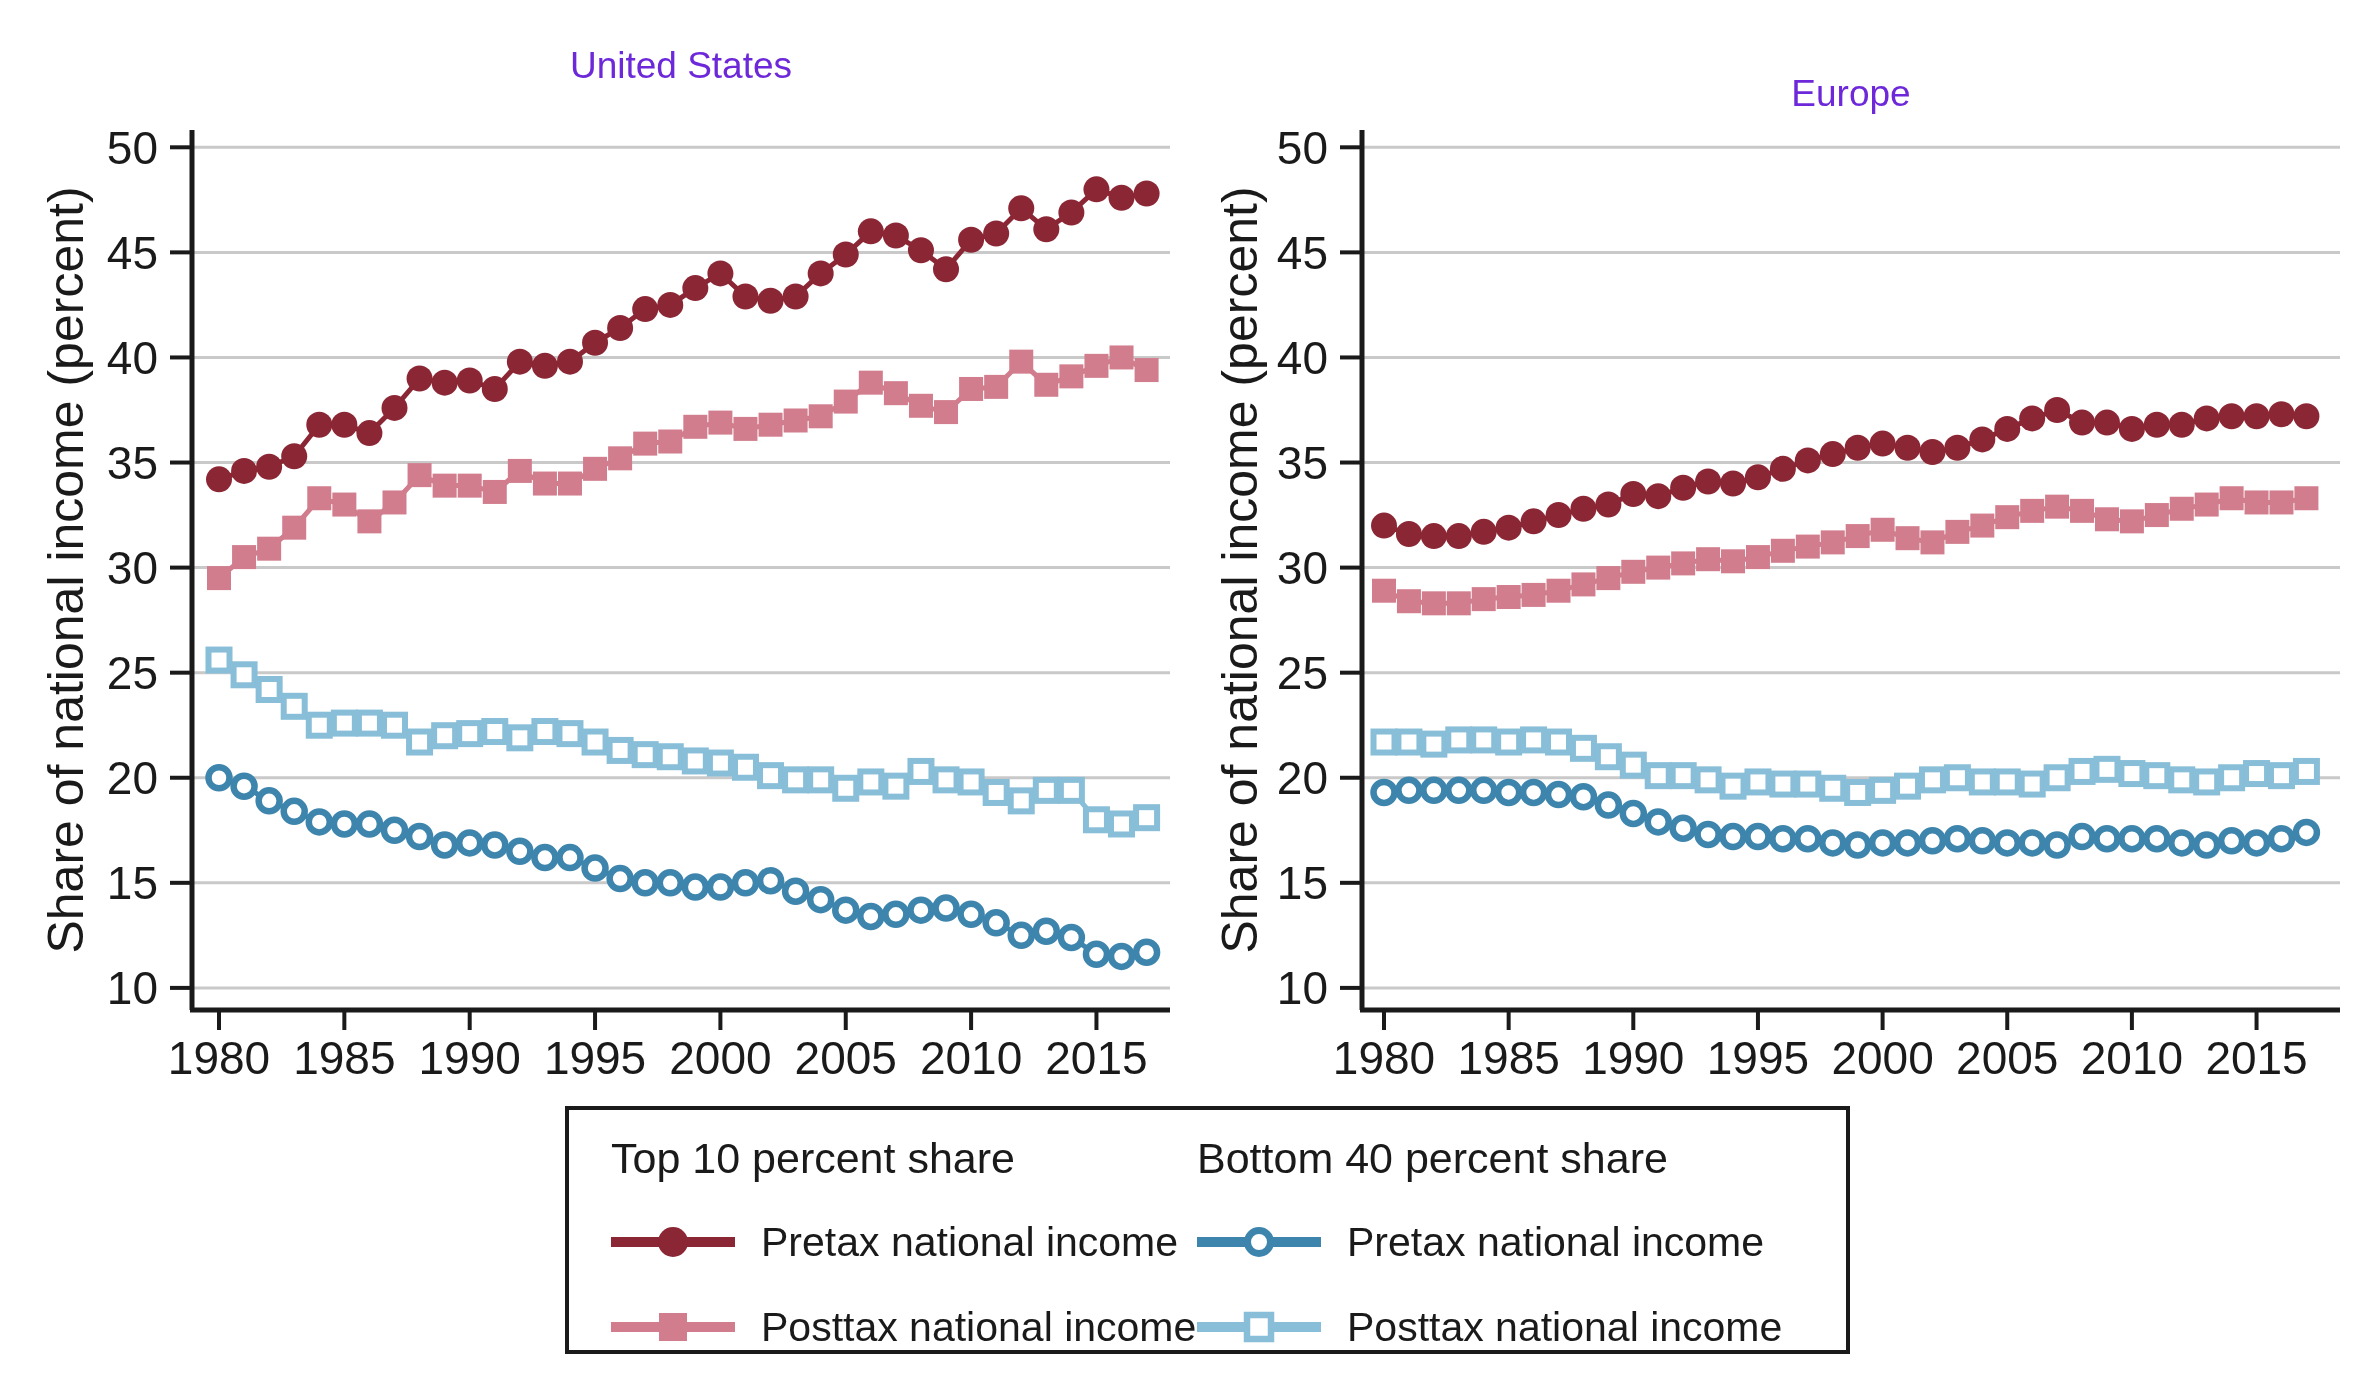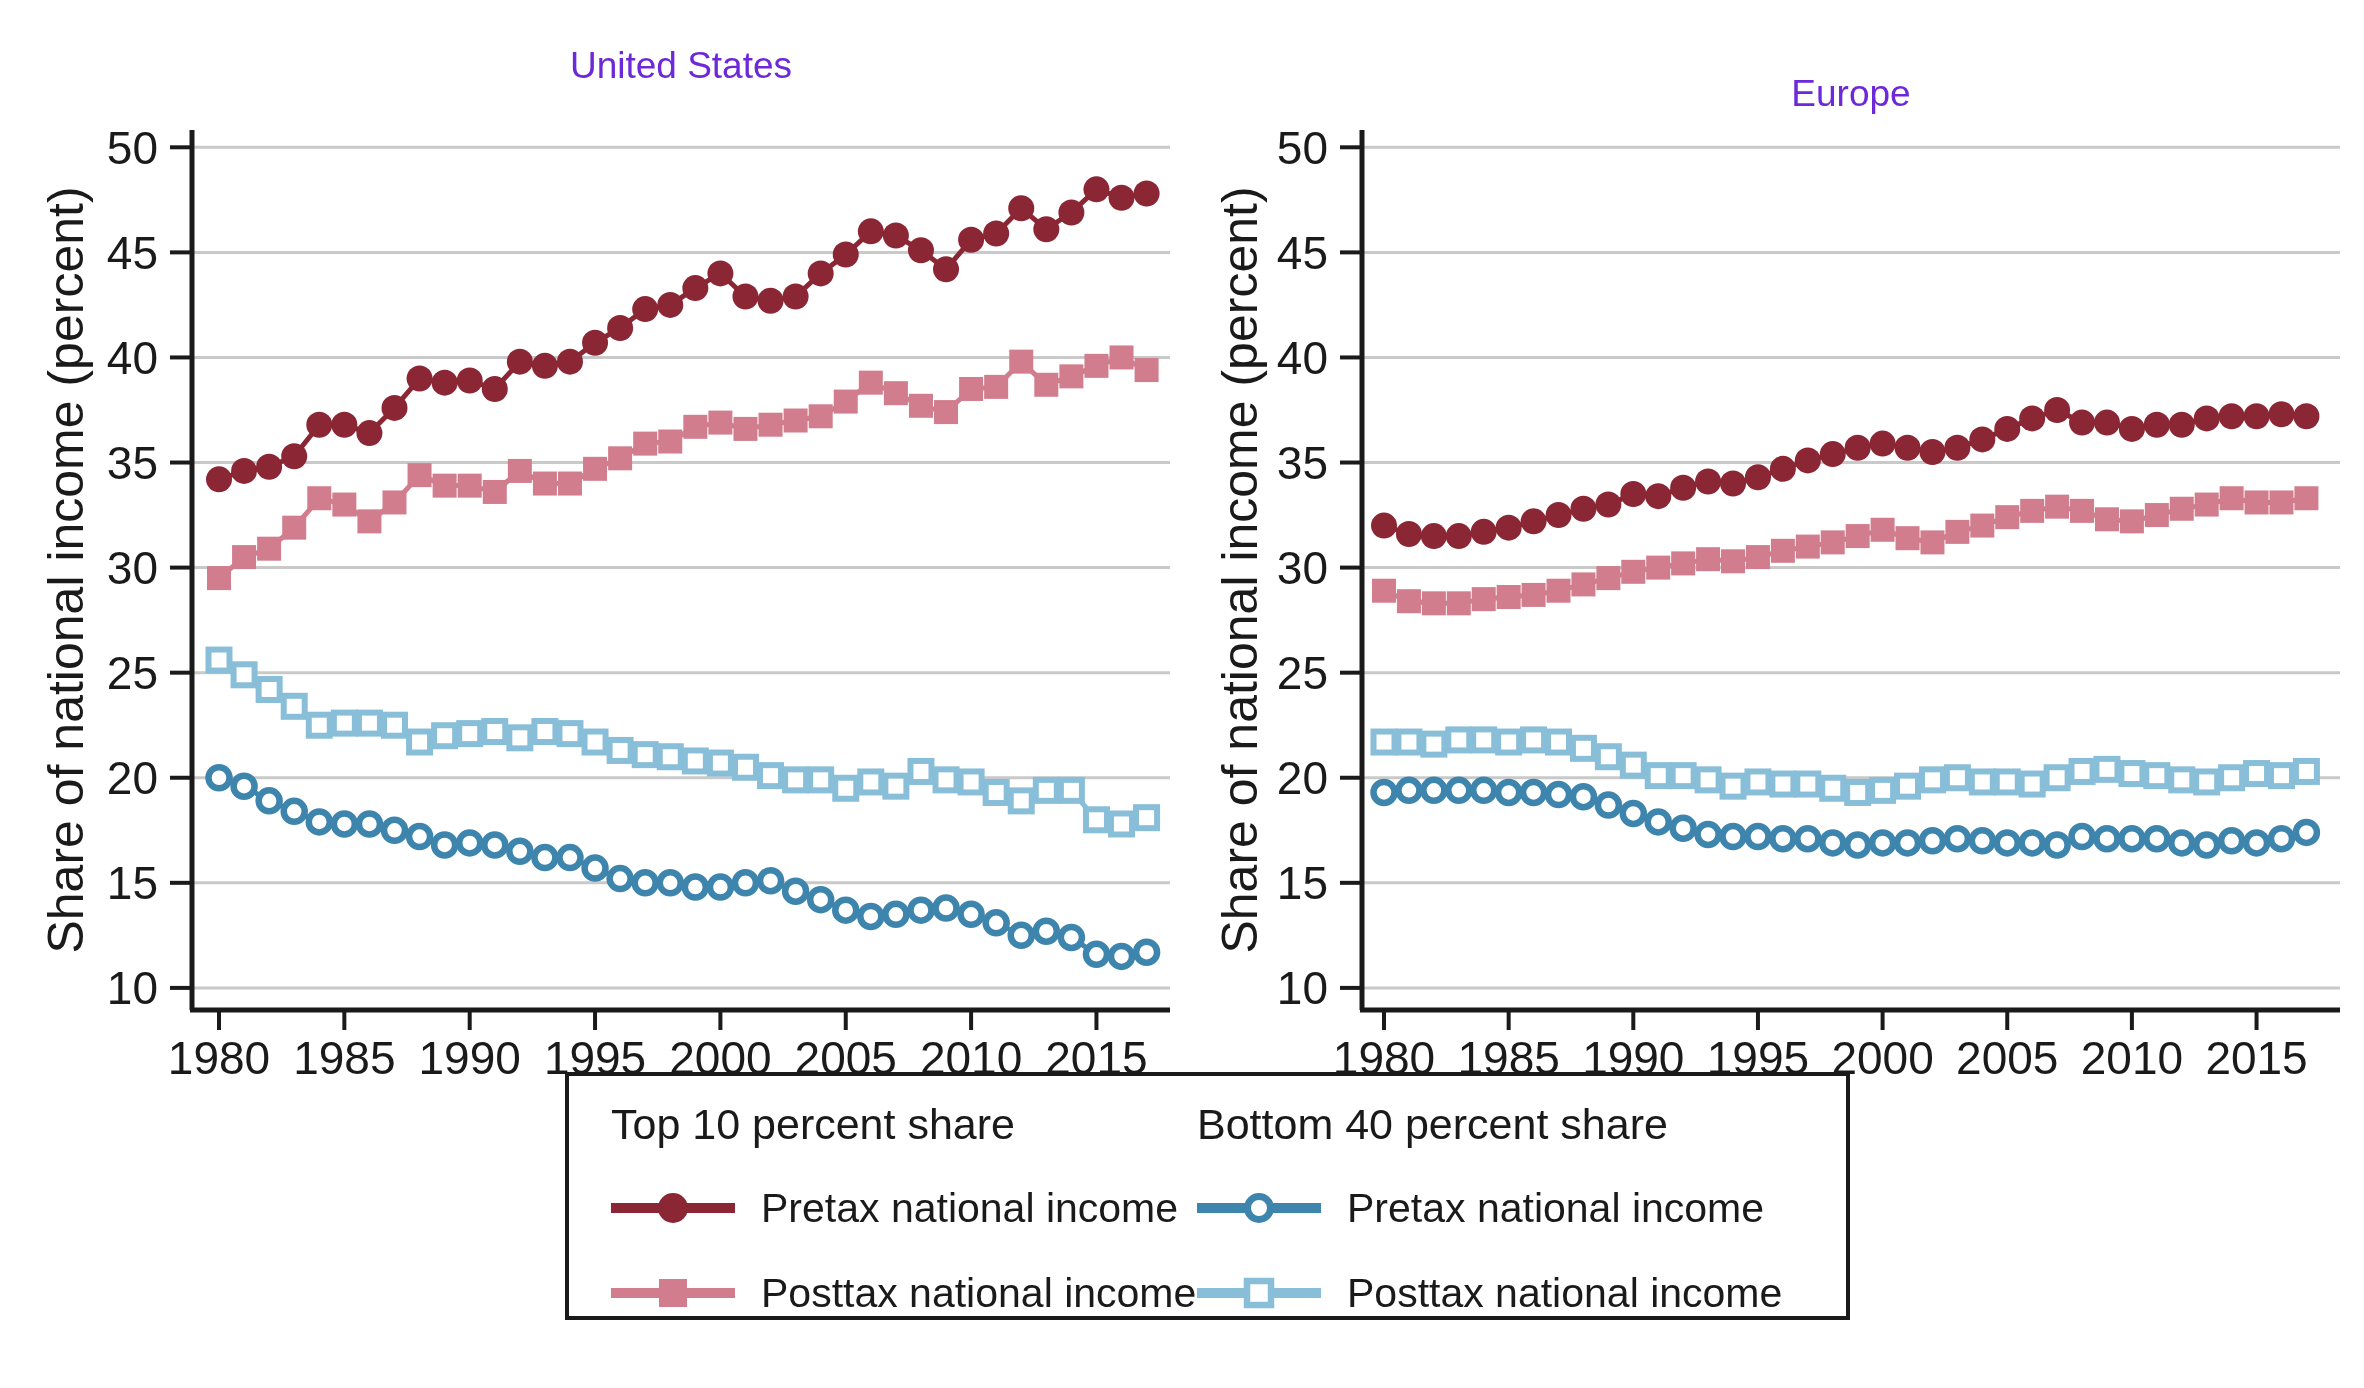--- a/index.html
+++ b/index.html
@@ -16,21 +16,21 @@
   .panel-title.eu{left:1501px;margin-top:28px;}
   .y-title{
     position:absolute;top:570px;width:0;height:0;font-size:50px;color:#1a1a1a;white-space:nowrap;
   }
   .y-title span{
     display:inline-block;transform:translate(-50%,-50%) rotate(-90deg);white-space:nowrap;
   }
   .y-title.us{left:66px;}
   .y-title.eu{left:1240px;}
   .legend{
-    position:absolute;left:565px;top:1072px;width:1285px;height:248px;
+    position:absolute;left:565px;top:1106px;width:1285px;height:248px;
     border:4px solid #1a1a1a;background:#ffffff;box-sizing:border-box;
   }
   .legend-col{position:absolute;top:0;}
   .legend-col.c1{left:42px;}
   .legend-col.c2{left:628px;}
   .legend-header{margin-top:24px;font-size:43px;color:#1a1a1a;white-space:nowrap;}
   .legend-row{display:flex;align-items:center;margin-top:33px;height:52px;}
   .legend-sample{width:124px;height:48px;flex:0 0 124px;}
   .legend-label{margin-left:26px;font-size:41px;color:#1a1a1a;white-space:nowrap;}
 </style>

